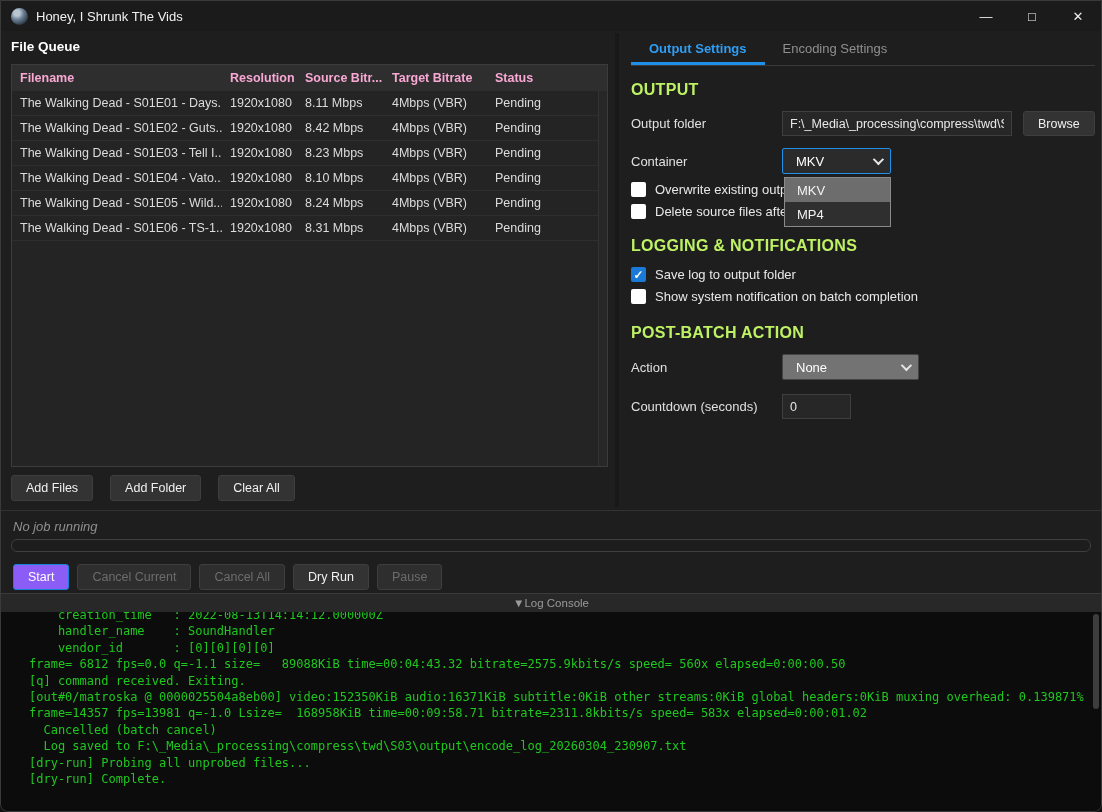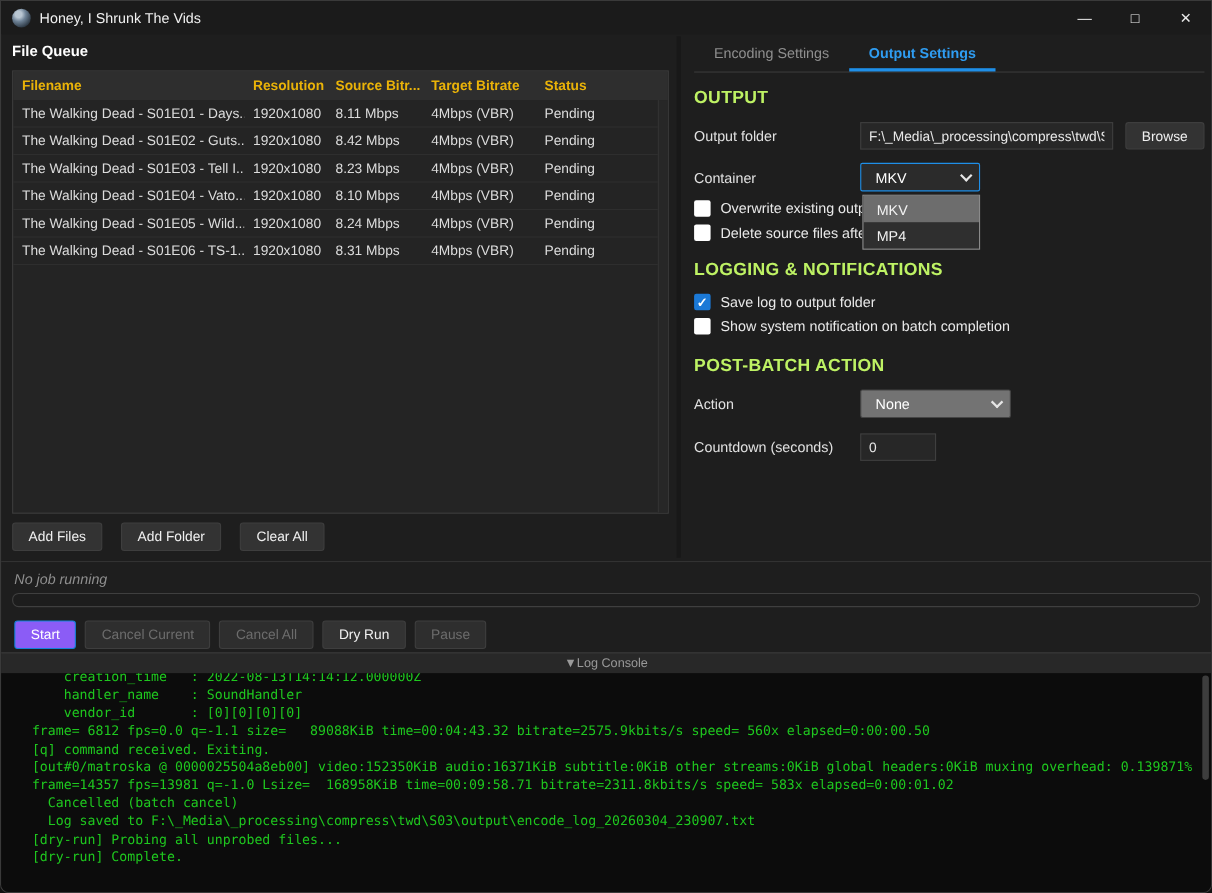--- a/index.html
+++ b/index.html
@@ -13,21 +13,21 @@
   
   .titlebar { position:absolute; left:0; top:0; width:100%; height:30px; background:#1b1b1b; display:flex; align-items:center; }
   .app-icon { width:17px; height:17px; border-radius:50%; margin-left:10px;
     background:radial-gradient(circle at 35% 30%, #b9c6d2 0 18%, #6e8296 40%, #2e3a46 75%, #141a20 100%); }
   .win-title { margin-left:8px; color:#f0f0f0; font-size:13px; }
   .win-controls { margin-left:auto; display:flex; height:100%; }
   .win-btn { width:46px; height:100%; display:flex; align-items:center; justify-content:center; color:#ececec; font-size:13px; cursor:default; }
   
   .fq-title { position:absolute; left:10px; top:38px; font-weight:bold; font-size:13.5px; color:#fff; }
   .fq-table { position:absolute; left:10px; top:63px; width:597px; height:403px; background:#242424; border:1px solid #3c3c3c; }
-  .fq-header { display:grid; grid-template-columns:210px 75px 87px 103px 110px; background:#2e2e2e; height:26px; align-items:center; font-weight:bold; font-size:12.5px; color:#eab308; }
+  .fq-header { display:grid; grid-template-columns:210px 75px 87px 103px 110px; background:#2e2e2e; height:26px; align-items:center; font-weight:bold; font-size:12.5px; color:#f9a8d4; }
   .fq-header > div { padding-left:8px; overflow:hidden; white-space:nowrap; }
   .fq-row { display:grid; grid-template-columns:210px 75px 87px 103px 110px; height:25px; align-items:center; font-size:12.5px; color:#dcdcdc; border-bottom:1px solid #2e2e2e; }
   .fq-row > div { padding-left:8px; overflow:hidden; white-space:nowrap; }
   .fq-scroll { position:absolute; right:0; top:26px; bottom:0; width:9px; background:#272727; border-left:1px solid #333; }
   .fq-buttons { position:absolute; left:10px; top:474px; display:flex; gap:17px; }
   .btn { height:26px; padding:0 14px; background:#333333; border:1px solid #3e3e3e; border-radius:3px; color:#f0f0f0; font-size:12.5px; font-family:inherit; display:flex; align-items:center; cursor:default;text-align:right; }
   .btn.disabled { color:#6c6c6c; background:#2e2e2e; }
   .btn.primary { background:#8b5cf6; border-color:#1283d8; color:#fff; }
   
   .splitter { position:absolute; left:614px; top:32px; width:4px; height:474px; background:#181818; }
@@ -138,22 +138,22 @@
   <div class="fq-buttons">
     <button class="btn">Add Files</button>
     <button class="btn">Add Folder</button>
     <button class="btn">Clear All</button>
   </div>
 
   <div class="splitter"></div>
 
   <div class="right-panel">
     <div class="tabstrip">
+      <div class="tab active">Output Settings</div>
       <div class="tab">Encoding Settings</div>
-      <div class="tab active">Output Settings</div>
     </div>
 
     <div class="section-h">OUTPUT</div>
 
     <div class="form-row">
       <div class="lbl">Output folder</div>
       <input class="txt-input" style="width: 230px;" value="F:\_Media\_processing\compress\twd\S0">
       <button class="btn" style="margin-left:11px; height:25px;">Browse</button>
     </div>
 

